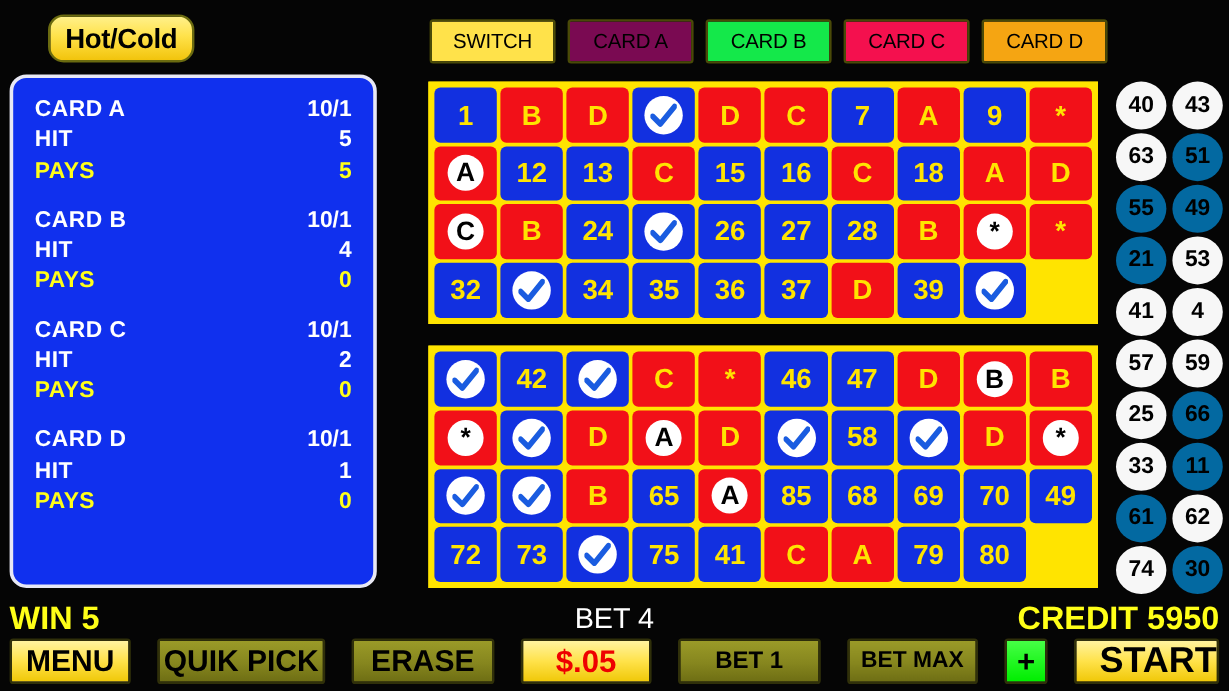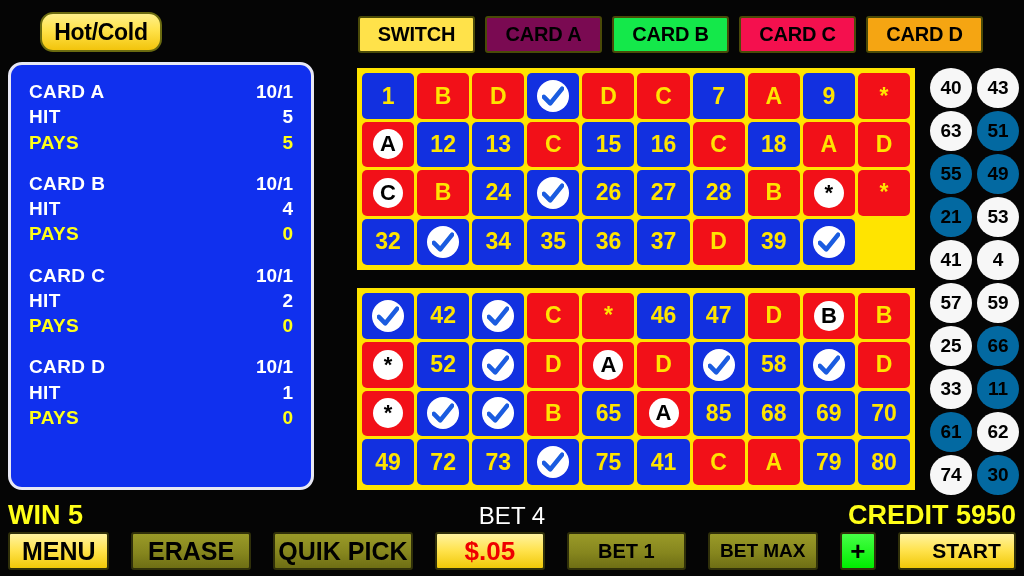--- a/index.html
+++ b/index.html
@@ -24,23 +24,23 @@
   }
   .cardblock{margin-bottom:16px;}
   .crow{display:flex;justify-content:space-between;align-items:baseline;
         font-size:19px;font-weight:bold;line-height:1.33;}
   .crow .lbl{color:#fff;letter-spacing:.4px;}
   .crow .val{color:#fff;}
   .crow.pays .lbl,.crow.pays .val{color:#ffff18;}
   
   #cardbar{position:absolute;left:358px;top:16px;display:flex;gap:10px;}
   .cardbtn{
-    width:117px;height:37px;border:2px solid #4a4a08;border-radius:3px;
+    width:105px;height:37px;border:2px solid #4a4a08;border-radius:3px;
     display:flex;align-items:center;justify-content:center;
-    font-size:20px;font-weight:bold;color:#000;box-sizing:border-box;
+    font-size:17px;font-weight:normal;color:#000;box-sizing:border-box;
     letter-spacing:-.2px;
   }
   
   .grid{
     position:absolute;left:357px;width:558px;
     background:#ffe400;border:3px solid #ffe400;box-sizing:border-box;
     display:grid;grid-template-columns:repeat(10,1fr);
     gap:3px;padding:2px;
   }
   #grid1{top:68px;height:202px;}
@@ -87,21 +87,21 @@
   .bbtn.bright{background:linear-gradient(180deg,#fff3a0 0%,#ffe24a 50%,#f0c808 100%);}
   .bbtn.dim{background:linear-gradient(180deg,#9a9a28 0%,#86861e 55%,#6e6e14 100%);}
   .bbtn.green{background:linear-gradient(180deg,#46ff46,#00ee00);}
   #b-menu{width:124px;font-size:25px;}
   #b-quik{width:172px;font-size:25px;}
   #b-erase{width:146px;font-size:25px;}
   #b-denom{width:134px;font-size:26px;color:#ee0000;}
   #b-bet1{width:146px;font-size:20px;}
   #b-betmax{width:134px;font-size:19px;}
   #b-plus{width:44px;font-size:26px;}
-  #b-start{width:140px;font-size:21px;padding-left:19px;}
+  #b-start{width:140px;font-size:30px;padding-left:19px;}
 </style>
 </head>
 <body>
 
 <div id="hotcold">
   <span>Hot/Cold</span>
 </div>
 
 <div id="infopanel">
     <div class="cardblock">
@@ -349,23 +349,20 @@
       <span>D</span>
     </div>
     <div class="cell red">
       <div class="circ">B</div>
     </div>
     <div class="cell red">
       <span>B</span>
     </div>
     <div class="cell red">
       <div class="circ">*</div>
-    </div>
-    <div class="cell blue">
-      <span>52</span>
     </div>
     <div class="cell blue">
       <div class="chk">
         <svg viewBox="0 0 24 24" aria-hidden="true">
           <path d="M2 13 L9 20 L22 4" fill="none" stroke="#1a5ce0" stroke-width="5" stroke-linecap="round" stroke-linejoin="round"></path>
         </svg>
       </div>
     </div>
     <div class="cell red">
       <span>D</span>
@@ -492,20 +489,20 @@
     <div class="ball white">74</div>
     <div class="ball red">30</div>
   </div>
 
 <div id="win">WIN 5</div>
 <div id="bet">BET 4</div>
 <div id="credit">CREDIT 5950</div>
 
 <div id="btnbar">
   <div class="bbtn bright" id="b-menu">MENU</div>
+  <div class="bbtn dim" id="b-quik">QUIK PICK</div>
   <div class="bbtn dim" id="b-erase">ERASE</div>
-  <div class="bbtn dim" id="b-quik">QUIK PICK</div>
   <div class="bbtn bright" id="b-denom">$.05</div>
   <div class="bbtn dim" id="b-bet1">BET 1</div>
   <div class="bbtn dim" id="b-betmax">BET MAX</div>
   <div class="bbtn green" id="b-plus">+</div>
   <div class="bbtn bright" id="b-start">START</div>
 </div>
 
 </body></html>

